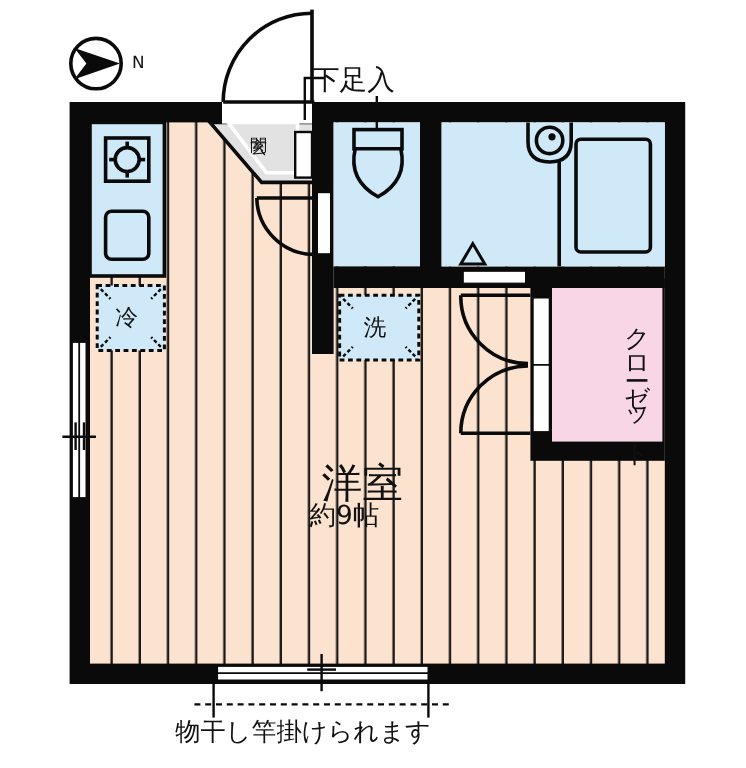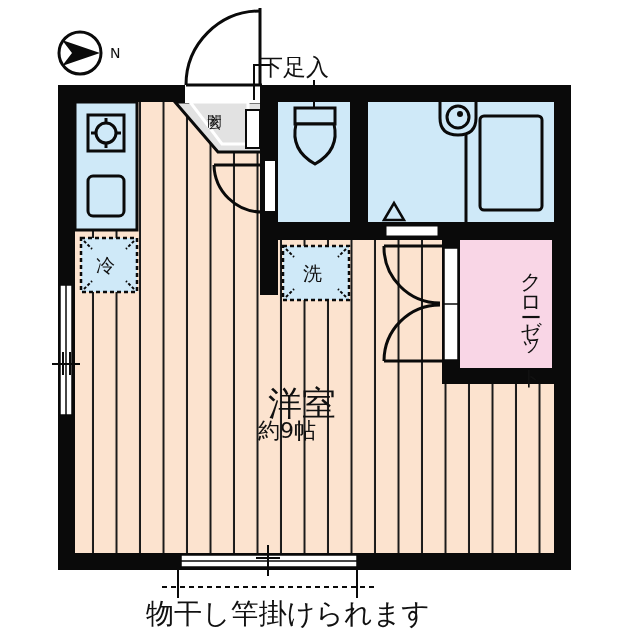--- a/index.html
+++ b/index.html
@@ -149,13 +149,13 @@
 
 <span class="lbl" style="left:96px; top:256px; font-size:19px;">冷</span>
 
 <span class="lbl" style="left:303px; top:264px; font-size:19px;">洗</span>
 
 <span class="lbl vtext" style="left:478px; top:258px; font-size:21px; width:64px; height:110px; display:block; line-height:1.05;">クローゼット</span>
 
 <span class="lbl" style="left:268px; top:370px; font-size:34px;margin-top:16px;">洋室</span>
 <span class="lbl" style="left:258px; top:420px; font-size:22px;">約9帖</span>
 
-<span class="lbl" style="left:146px; top:600px; font-size:28px;">物干し竿掛けられます</span>
+<span class="lbl" style="left:146px; top:600px; font-size:21px;">物干し竿掛けられます</span>
 
 </body></html>

